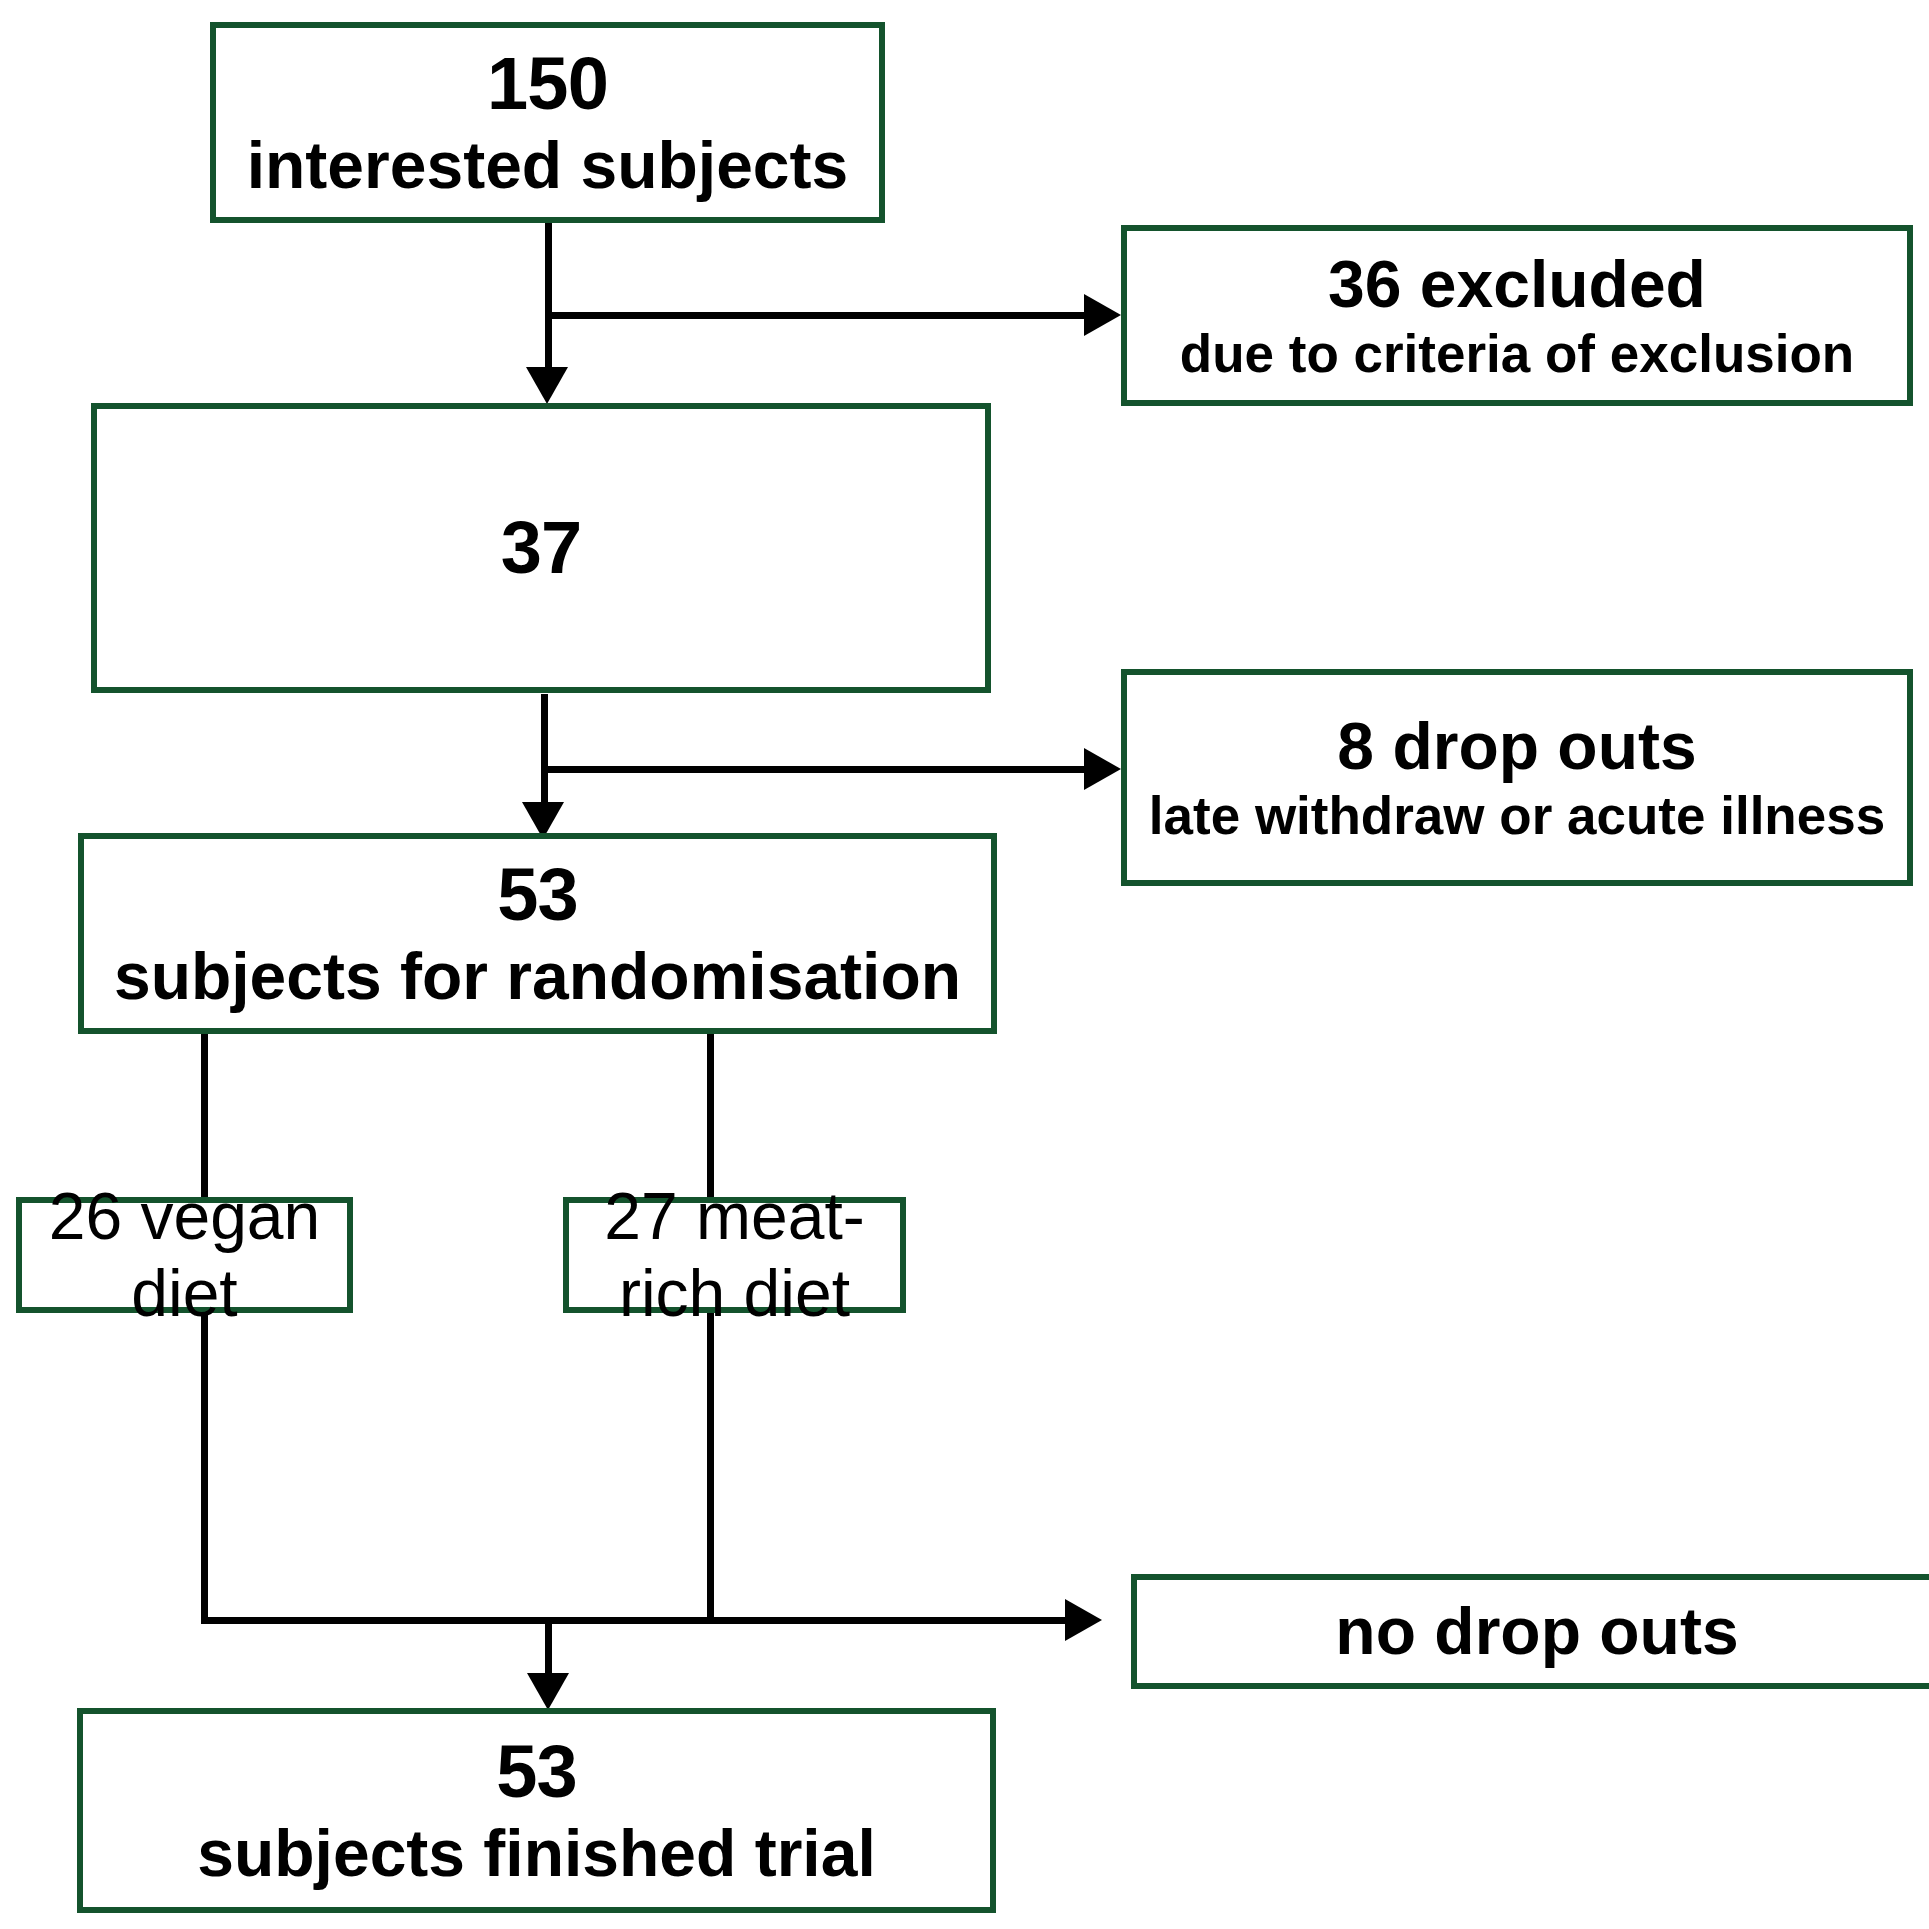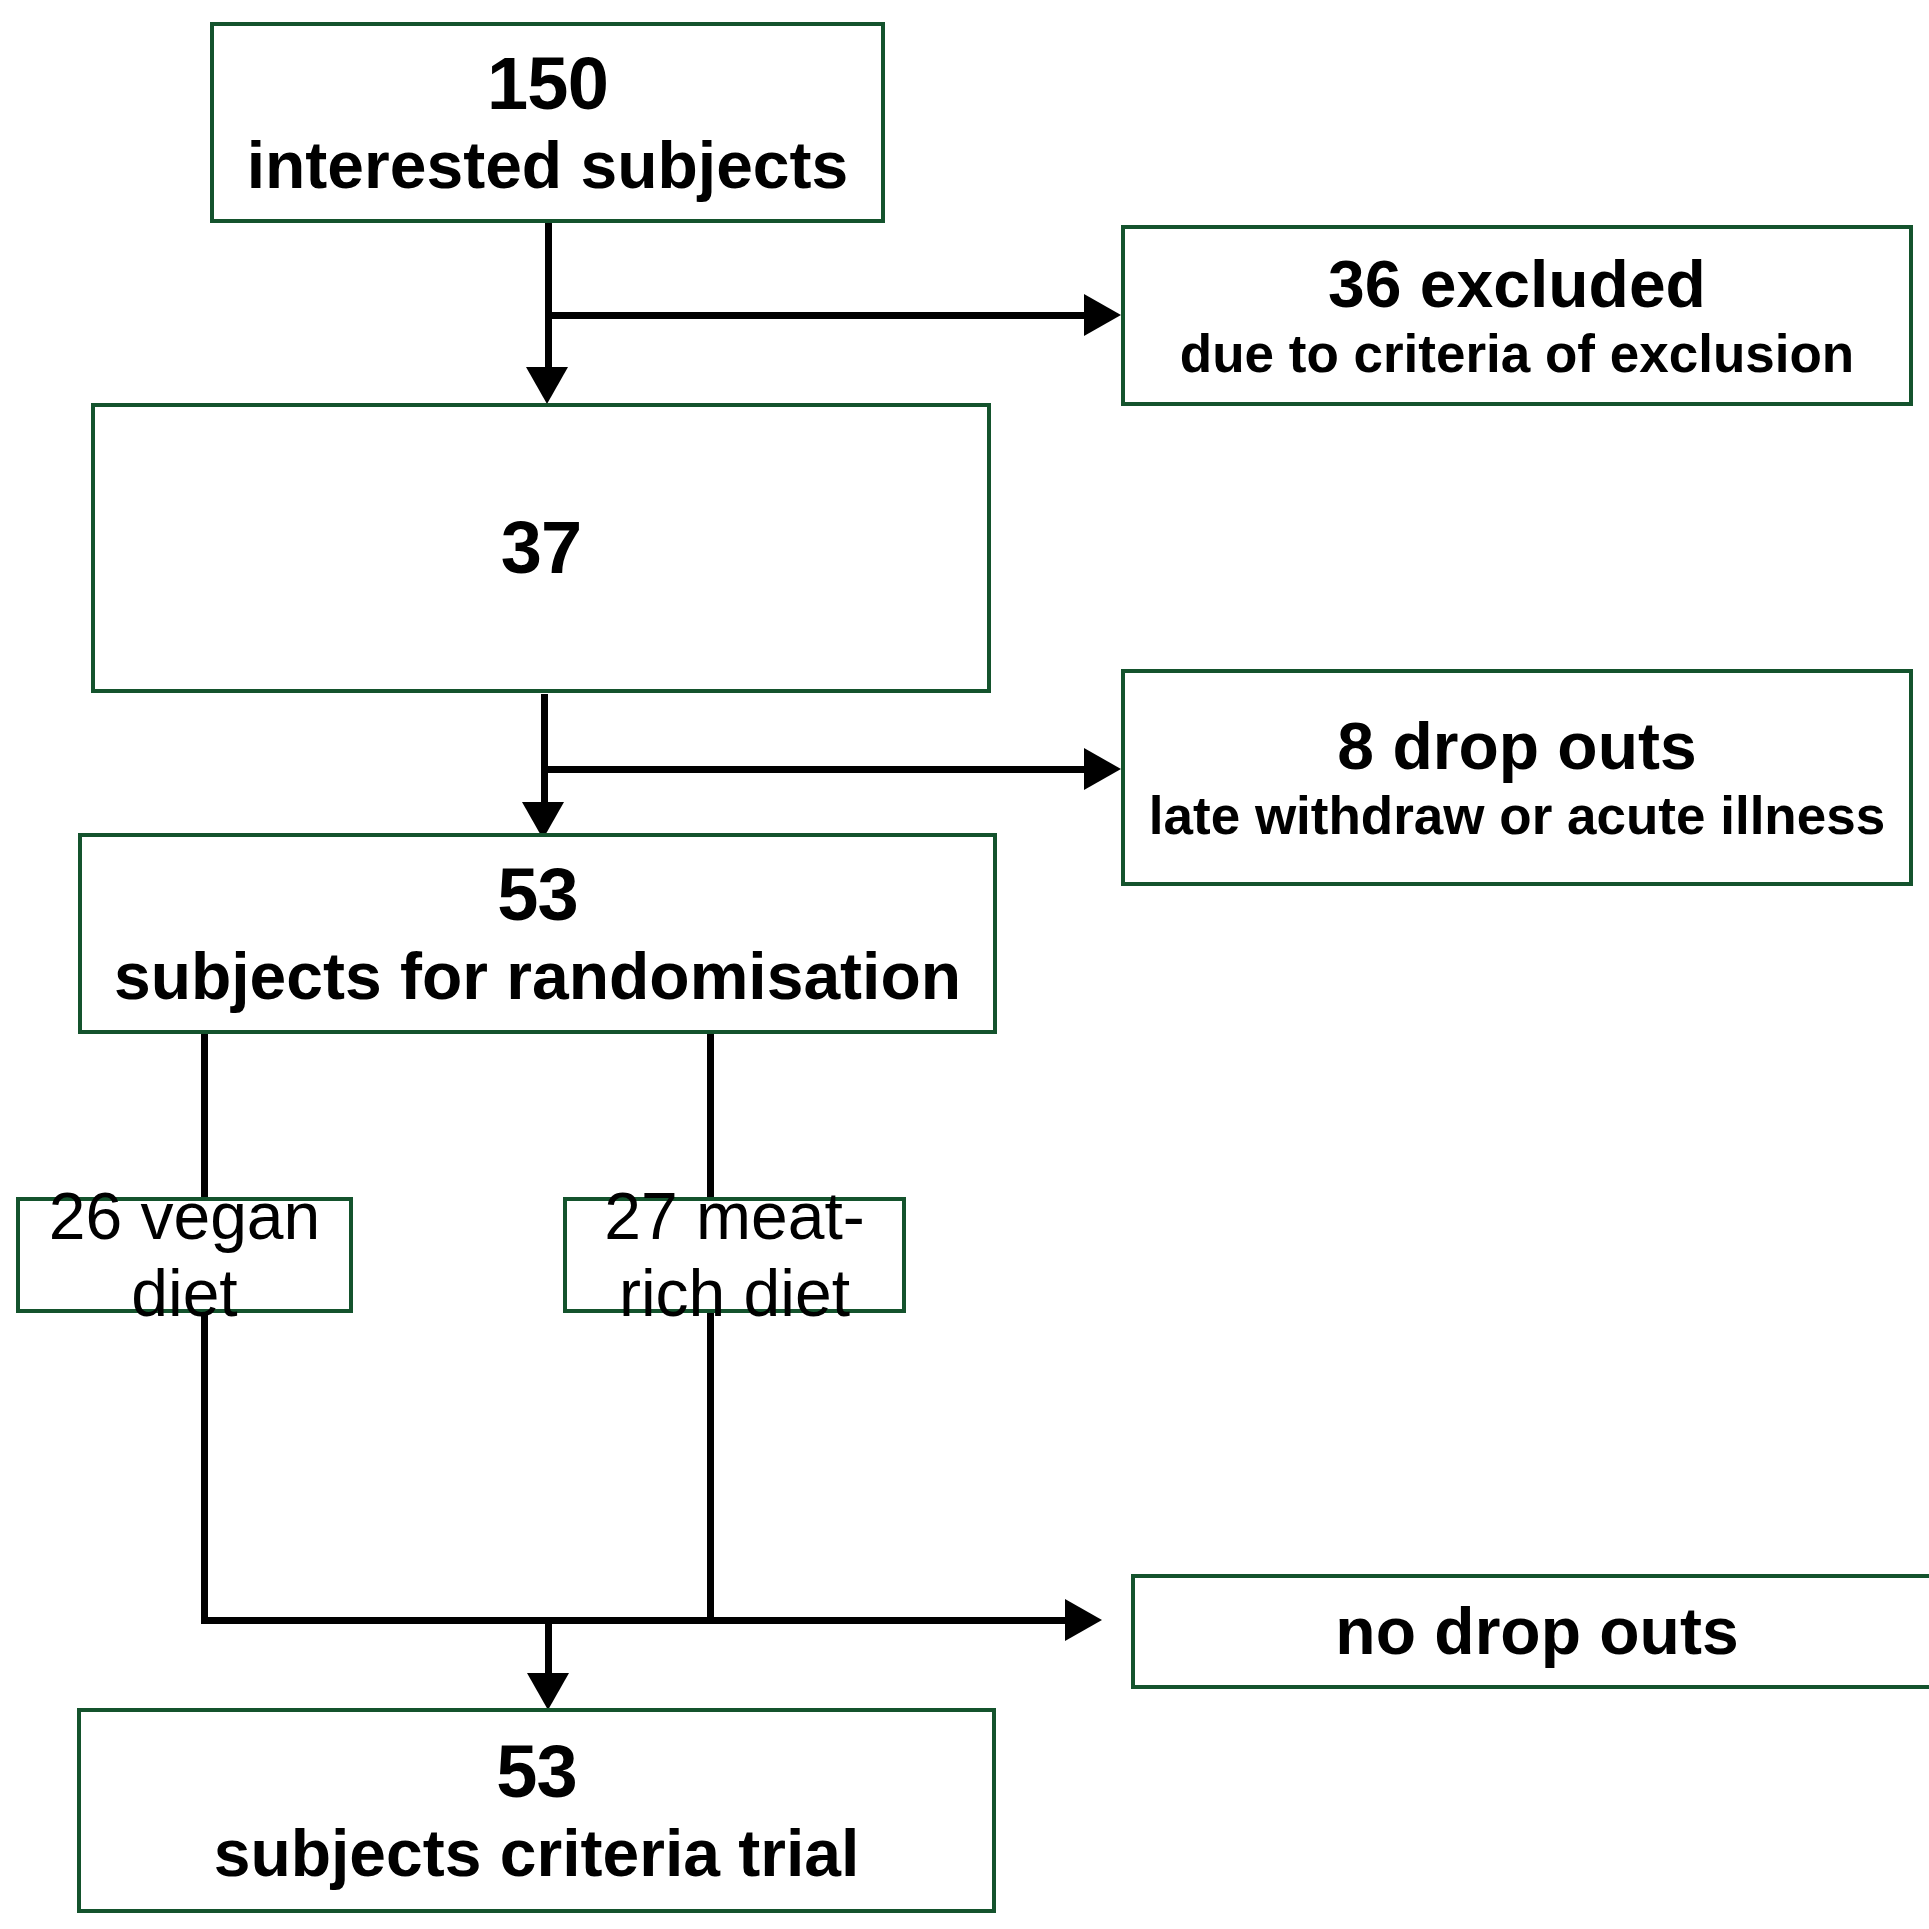--- a/index.html
+++ b/index.html
@@ -12,21 +12,21 @@
     width: 1930px;
     height: 1930px;
     background: #ffffff;
     font-family: "Liberation Sans", sans-serif;
     color: #000000;
     overflow: hidden;
   }
   .node {
     position: absolute;
     box-sizing: border-box;
-    border: 4px solid #14532d;
+    border: 6px solid #14532d;
     background: #ffffff;
     display: flex;
     flex-direction: column;
     align-items: center;
     justify-content: center;
     text-align: center;
     line-height: 1.16;
     z-index: 3;
   }
   .node .count {
@@ -139,17 +139,17 @@
   <div class="node" style="left:563px; top:1197px; width:343px; height:116px;">
     <div class="inline">27 meat-rich diet</div>
   </div>
 
   <div class="node" style="left:1102px; top:1574px; width:812px; height:115px;margin-left:29px;">
     <div class="label">no drop outs</div>
   </div>
 
   <div class="node" style="left:77px; top:1708px; width:919px; height:205px;">
     <div class="count">53</div>
-    <div class="label">subjects criteria trial</div>
+    <div class="label">subjects finished trial</div>
   </div>
 
 </div>
 
 
 </body></html>

